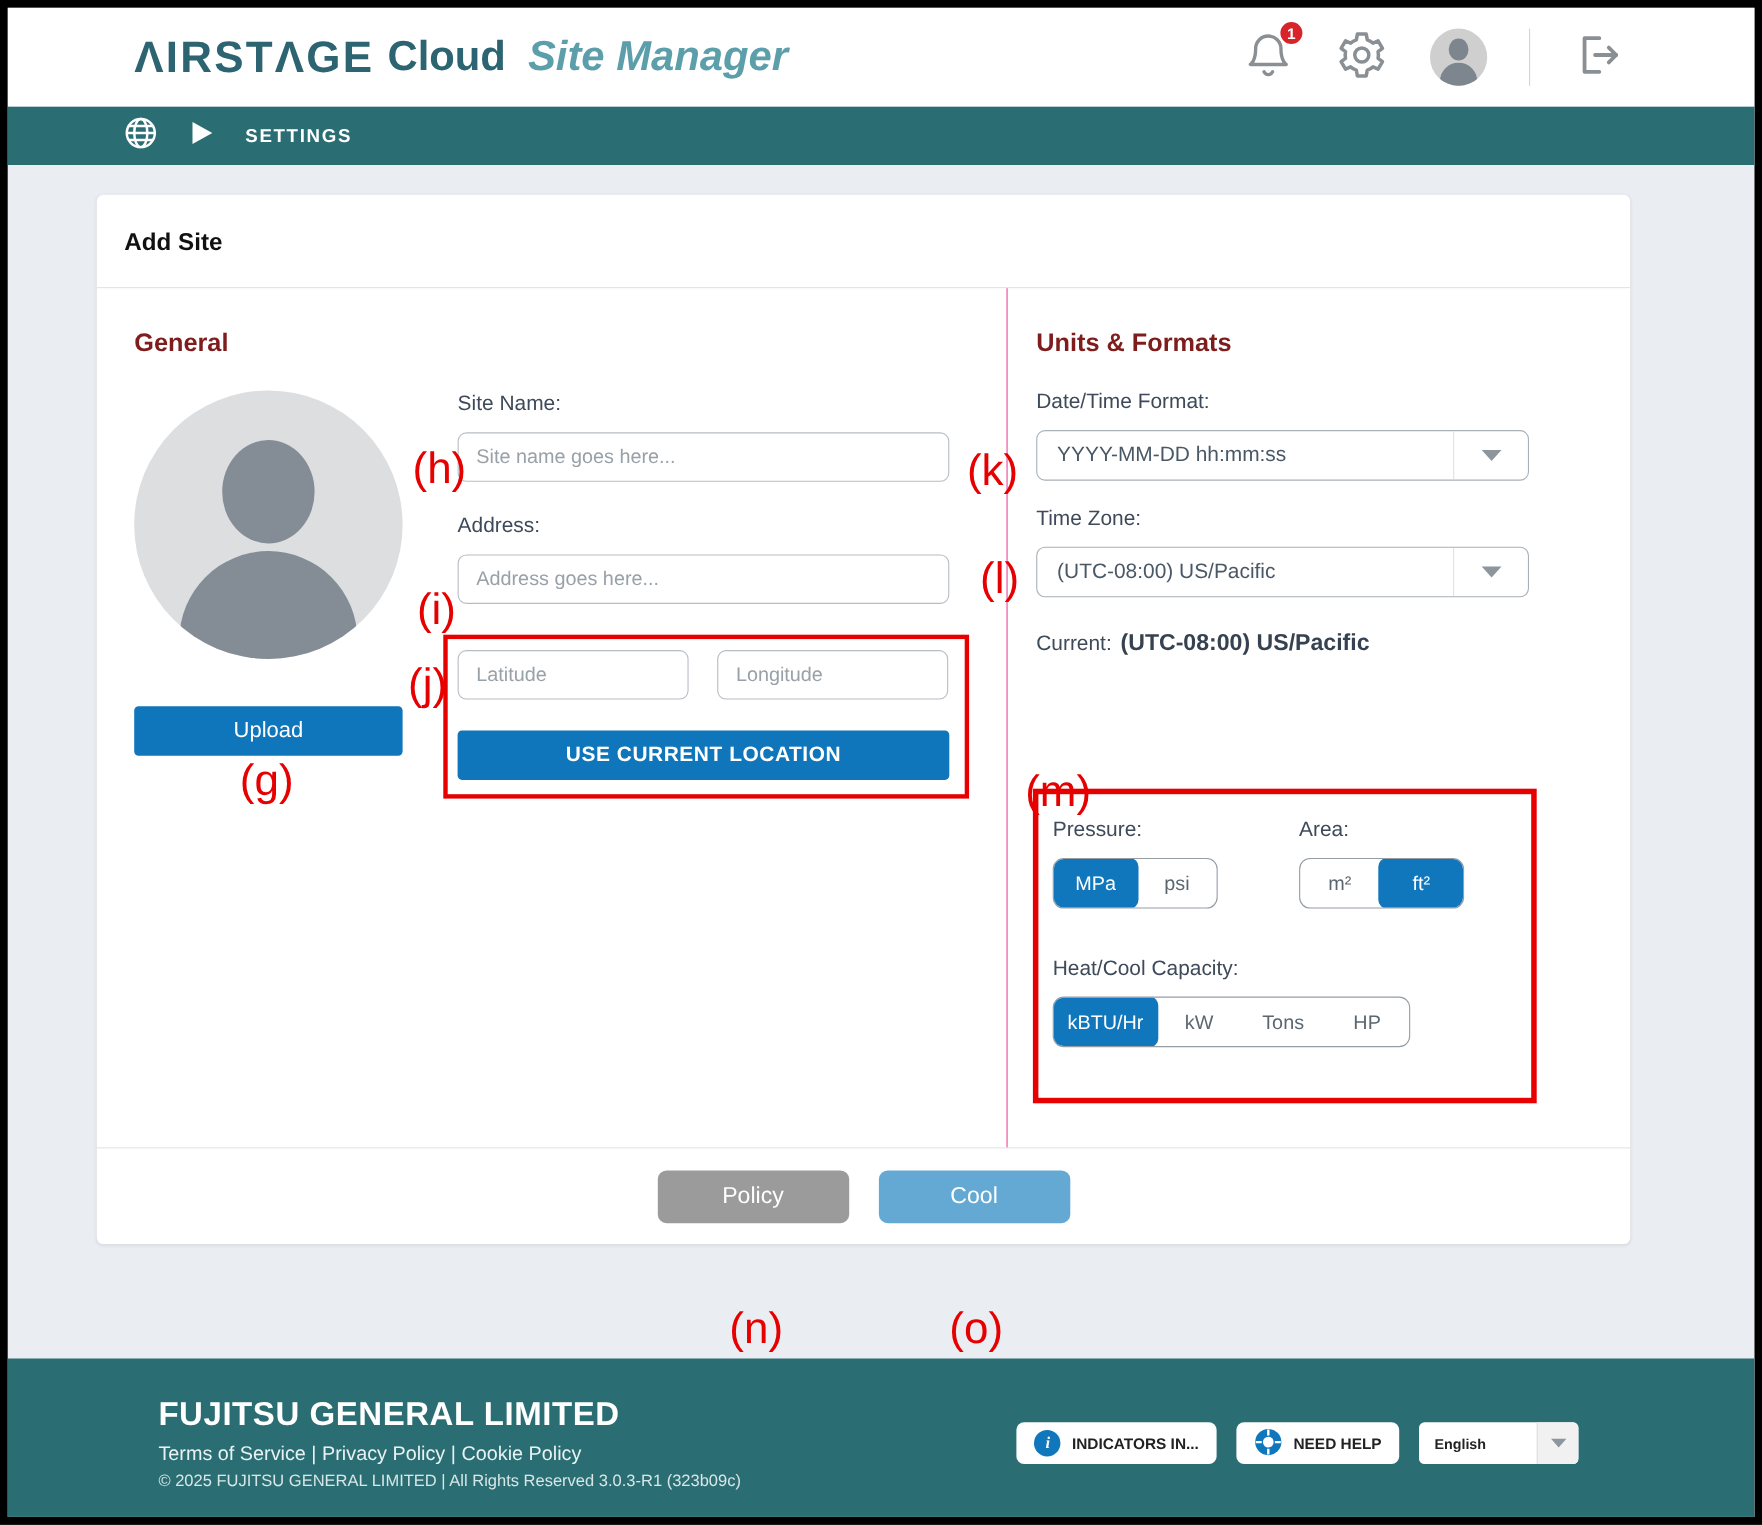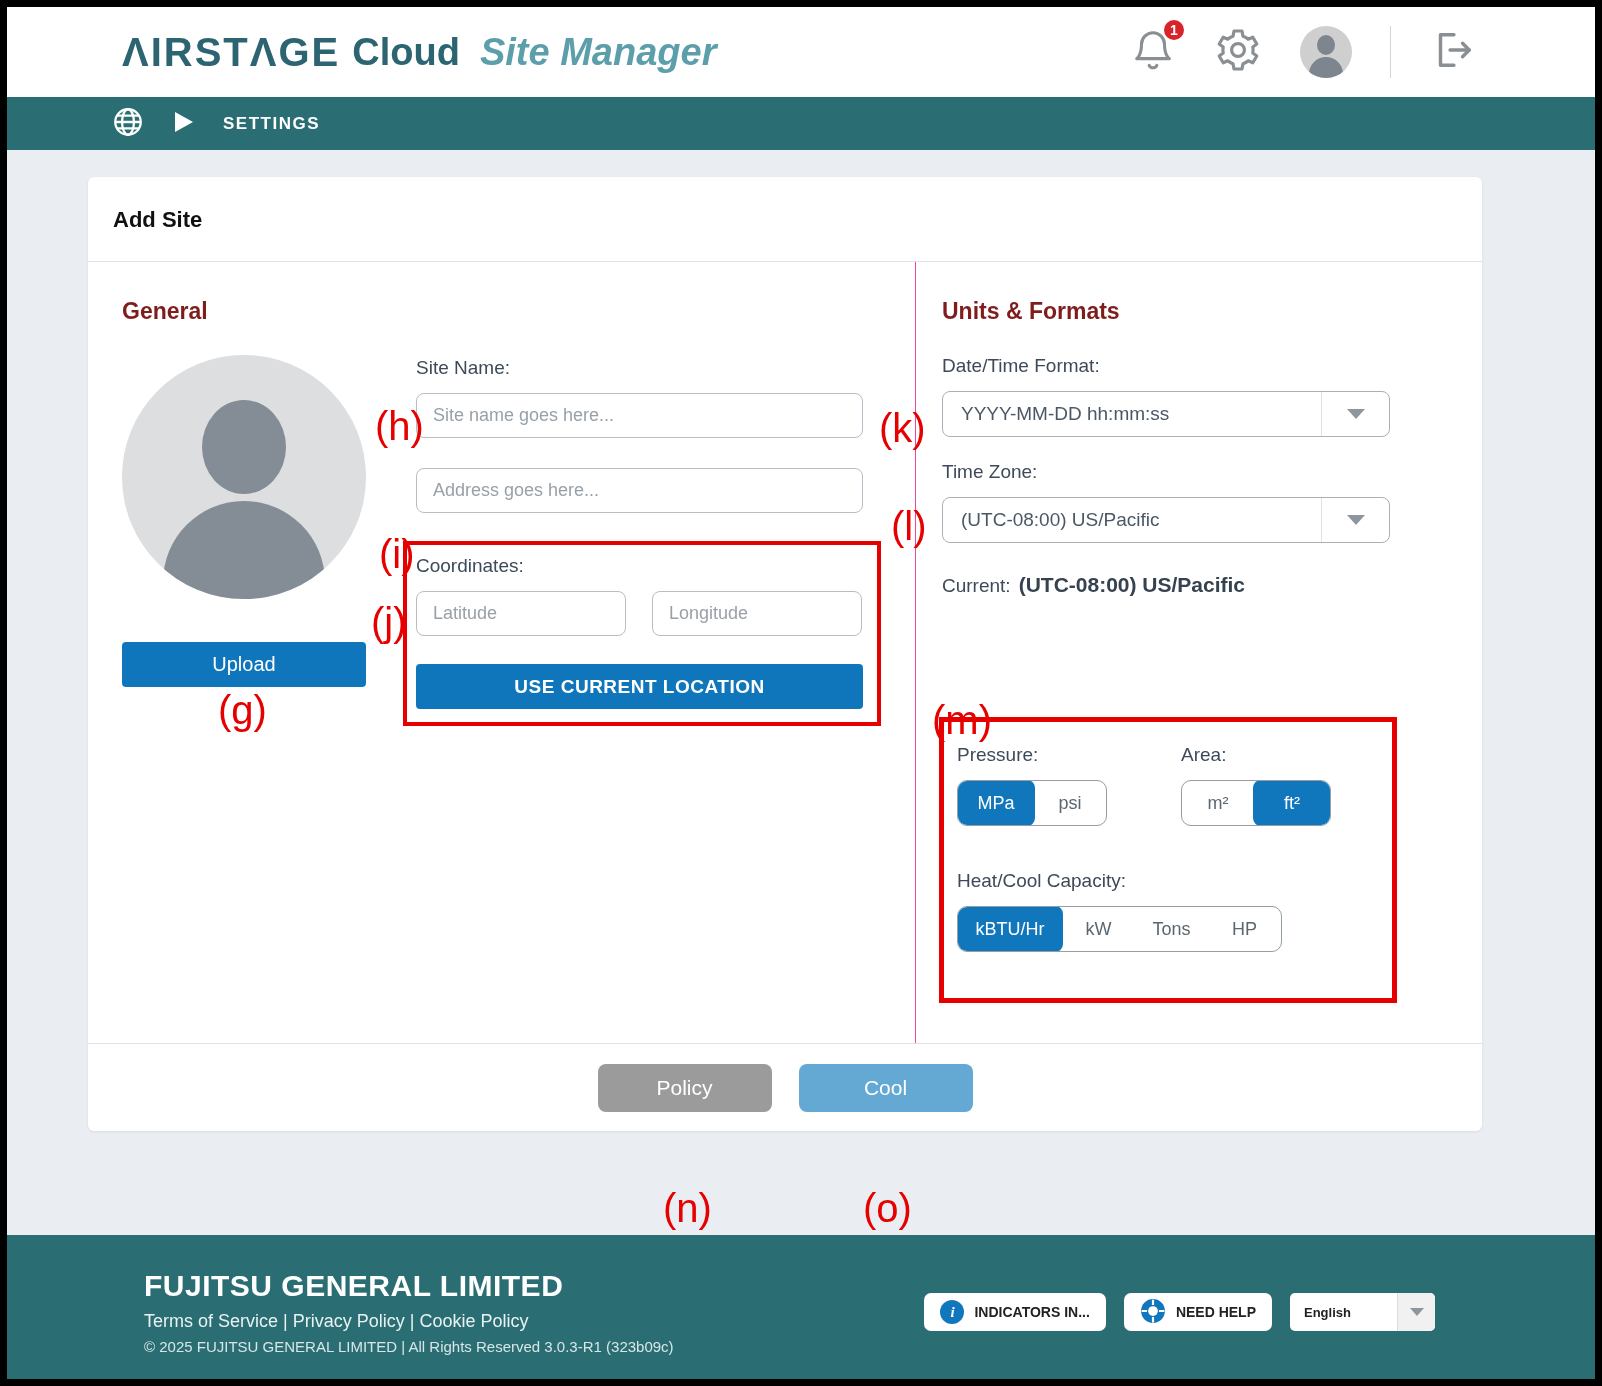--- a/index.html
+++ b/index.html
@@ -105,21 +105,21 @@
     display:flex; align-items:stretch; overflow:hidden;
   }
   .toggle-2 { width:150px; }
   .toggle-4 { width:325px; }
   .seg {
     flex:1; display:flex; align-items:center; justify-content:center;
     font-size:18px; color:#5b6770; cursor:pointer; border-radius:8px;
   }
   .seg.selected { background:#1177bd; color:#fff; font-weight:normal; margin:-1px; flex:none; }
   .toggle-2 .seg.selected { width:78px; }
-  .toggle-4 .seg.selected { width:106px; }
+  .toggle-4 .seg.selected { width:96px; }
 
   
   .card-footer {
     border-top:1px solid #e3e3e3; height:88px; display:flex; align-items:center;
     justify-content:center; gap:27px;
   }
   .action-btn { width:174px; height:48px; border:none; border-radius:8px; font-size:21px; color:#fff; font-family:inherit; cursor:pointer; }
   .cancel-btn { background:#9b9b9b; }
   .save-btn { background:#64a9d4; }
 
@@ -236,24 +236,24 @@
                 <div class="head"></div>
                 <div class="body"></div>
               </div>
               <button class="btn-primary upload-btn">Upload</button>
             </div>
 
             <div class="form-col">
               <div class="field-label">Site Name:</div>
               <input class="text-input" type="text" placeholder="Site name goes here..." style="">
               <div class="gap-30"></div>
+              <div class="field-label">Address:</div>
               <input class="text-input" type="text" placeholder="Address goes here..." style="">
 
               <div class="red-box-coords">
-                <div class="field-label">Coordinates:</div>
                 <div class="coord-row">
                   <input class="text-input coord-input" type="text" placeholder="Latitude" style="">
                   <input class="text-input coord-input" type="text" placeholder="Longitude" style="">
                 </div>
                 <button class="btn-primary loc-btn">USE CURRENT LOCATION</button>
               </div>
             </div>
           </div>
         </div>
 

